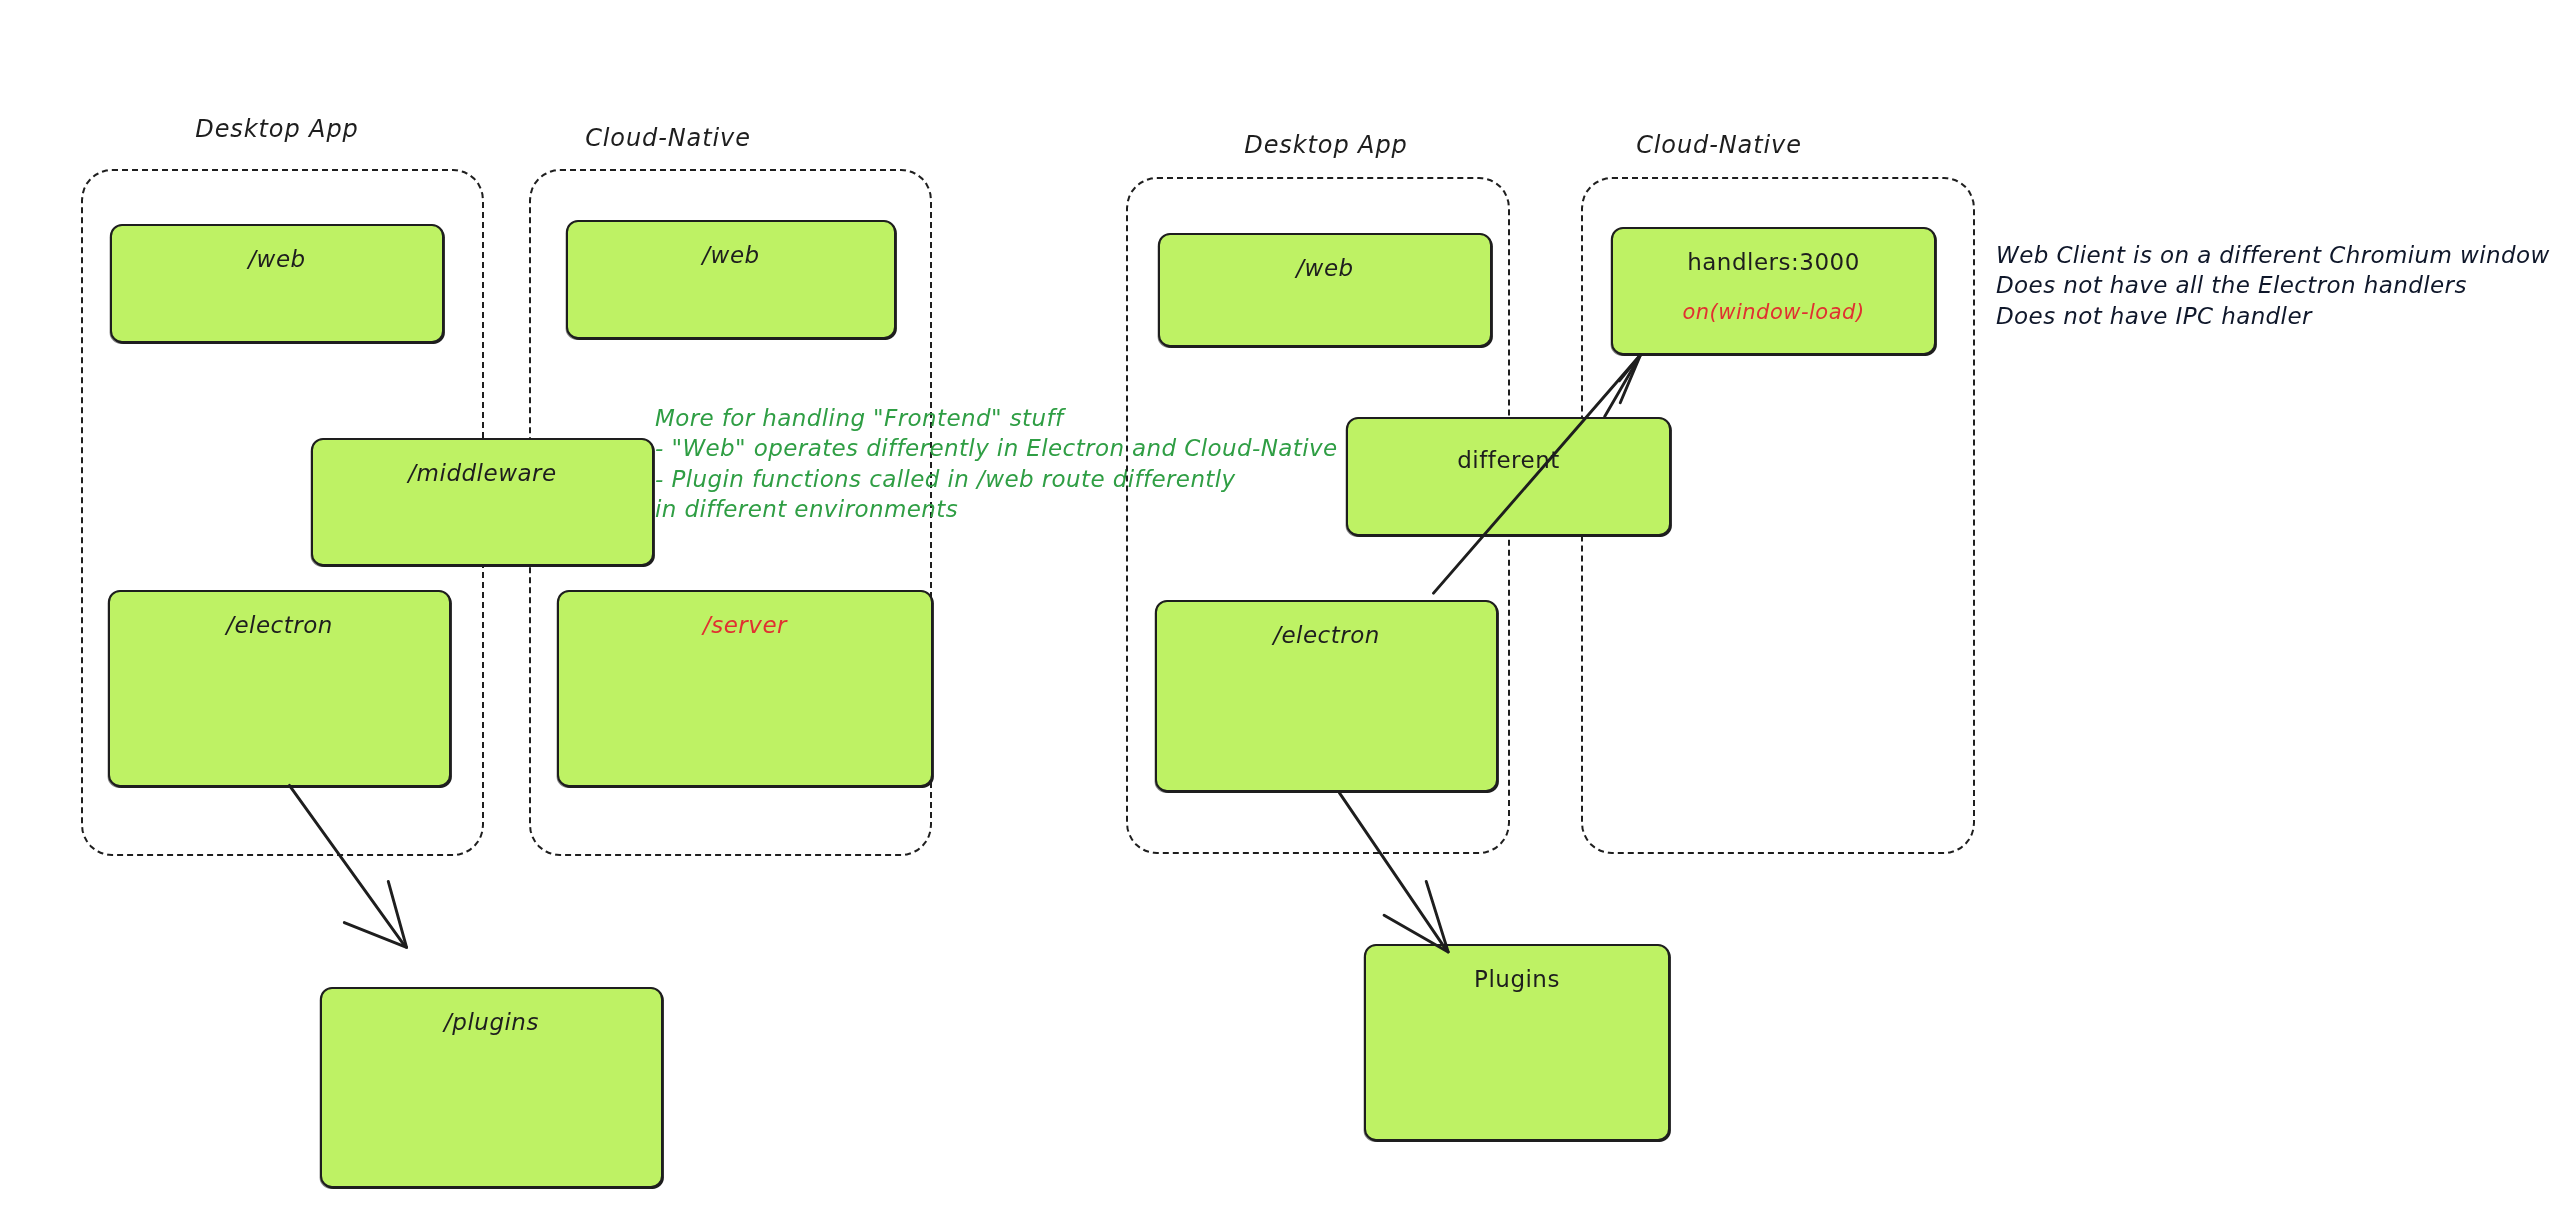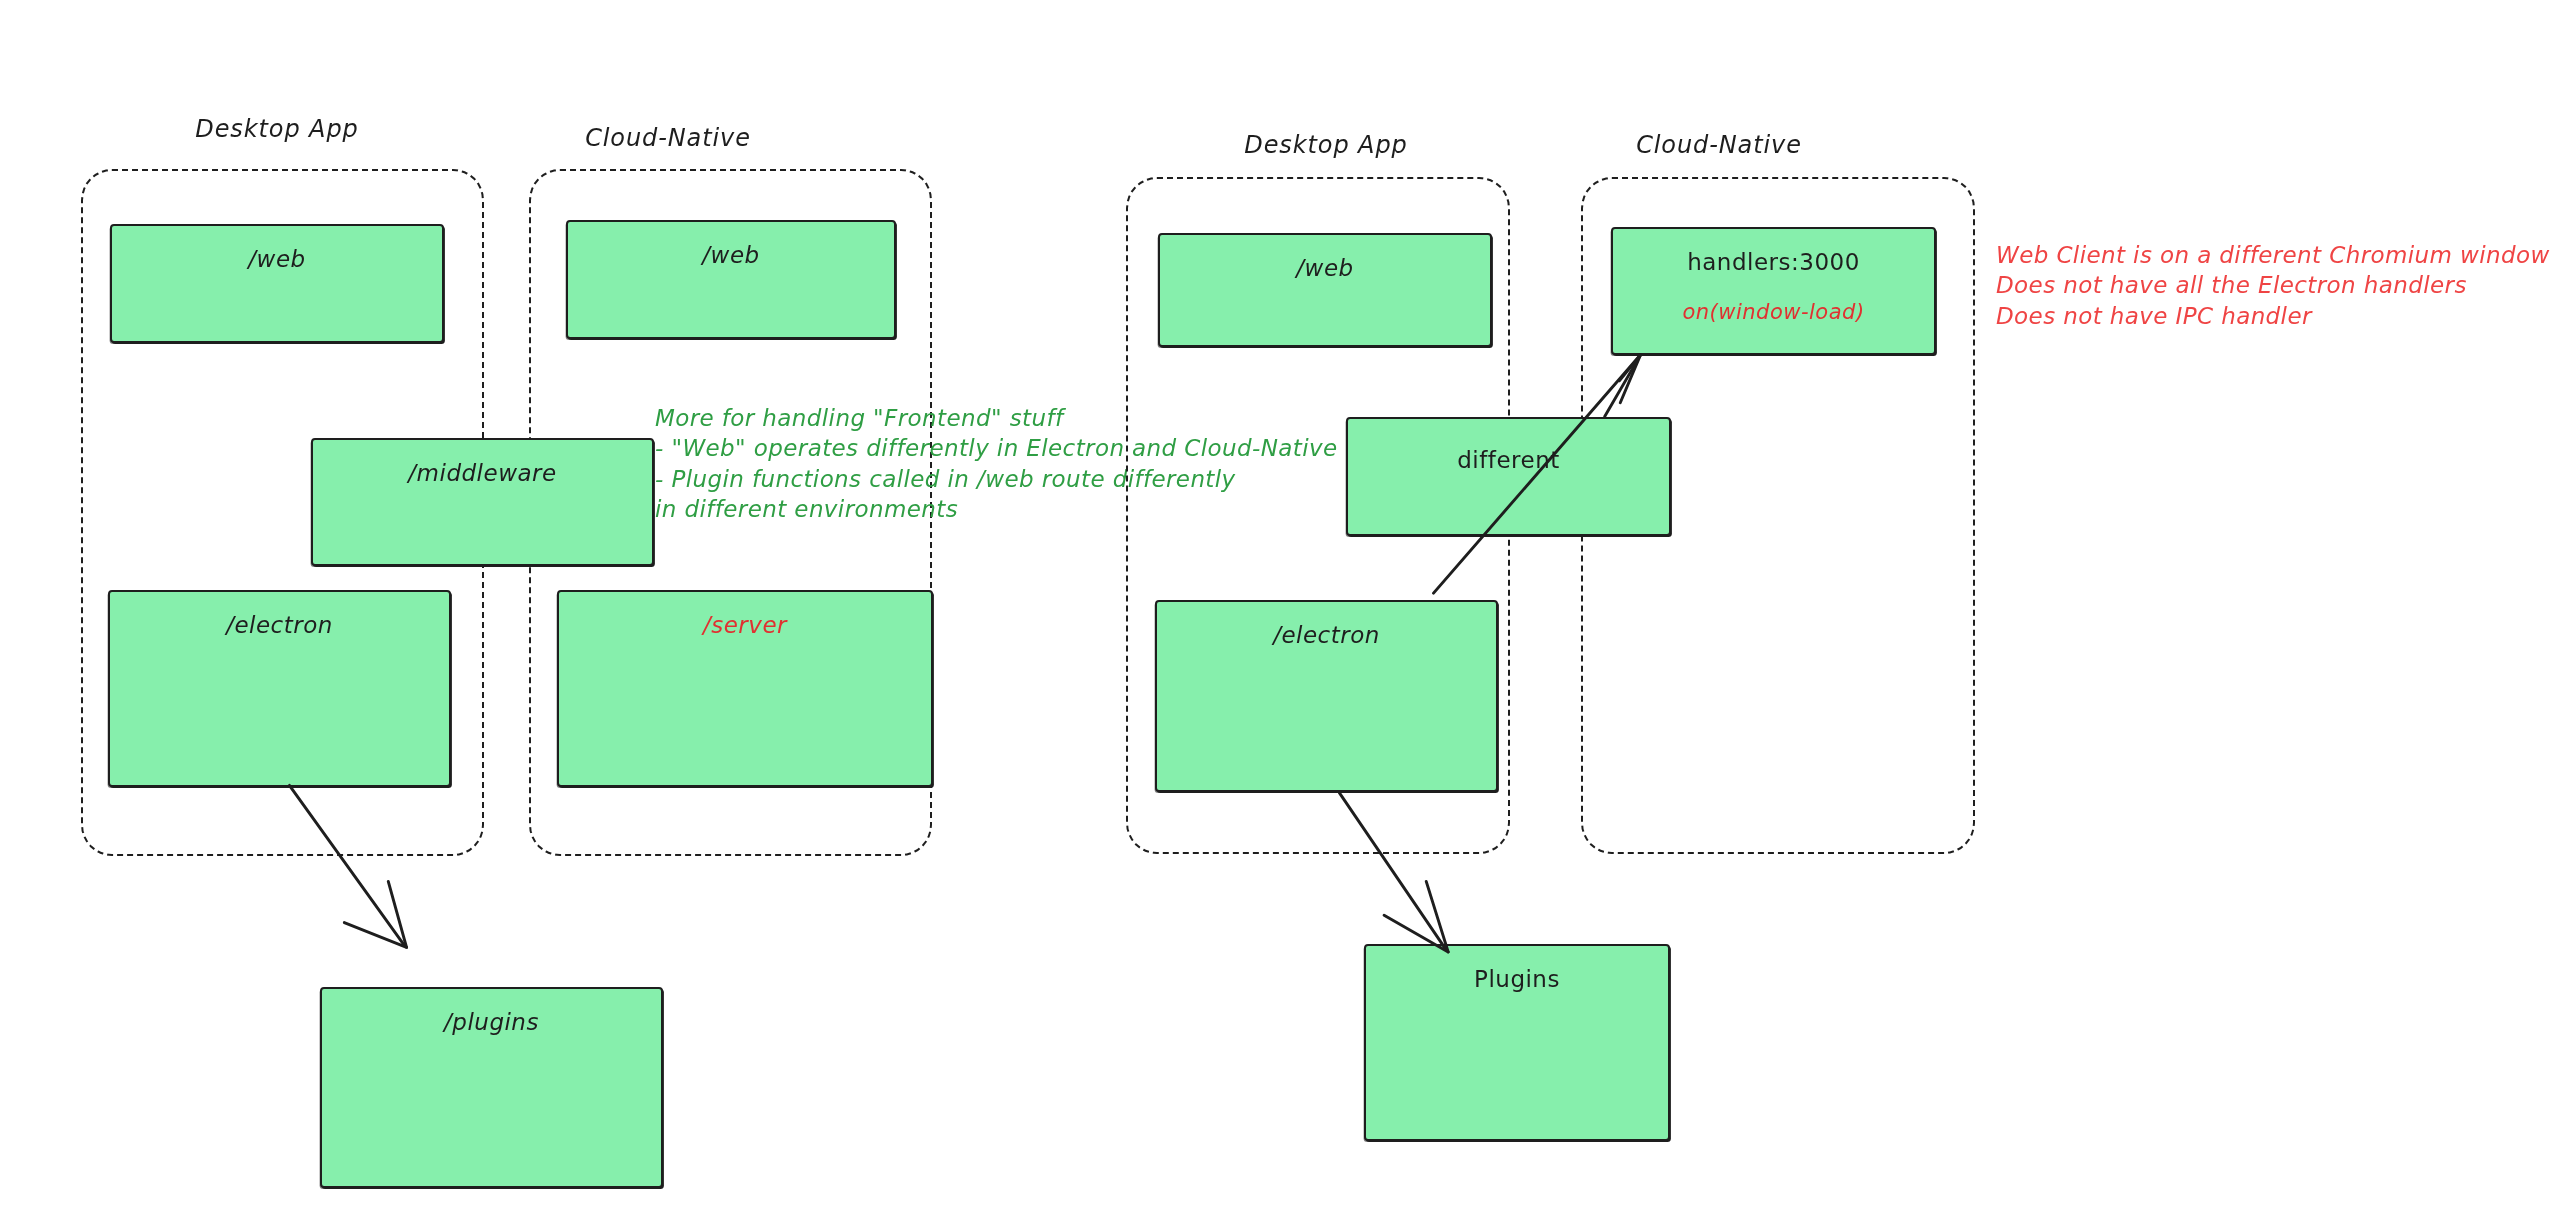--- a/index.html
+++ b/index.html
@@ -37,23 +37,23 @@
     font-size: 24px;
     color: #1e1e1e;
     white-space: nowrap;
     transform: translateX(-50%);
     font-style: italic;
     letter-spacing: 0.9px;
   }
   .node {
     position: absolute;
     box-sizing: border-box;
-    background: #86efac;
+    background: #bef264;
     border: 2.7px solid #1e1e1e;
-    border-radius: 4px;
+    border-radius: 12px;
     box-shadow: 1.4px 1.4px 0 -0.5px #1e1e1e, -0.9px 1.4px 0 -0.5px rgba(30,30,30,.55);
   }
   .node-label {
     position: absolute;
     left: 0;
     right: 0;
     text-align: center;
     font-size: 23px;
     color: #1e1e1e;
     font-style: italic;
@@ -69,21 +69,21 @@
   .node-label.red { color: #e03131; }
   .note {
     position: absolute;
     font-size: 23px;
     line-height: 1.32;
     font-style: italic;
     letter-spacing: 0.4px;
     white-space: pre;
   }
   .note.green { color: #2f9e44; }
-  .note.red { color: #ef4444; }
+  .note.red { color: #0f172a; }
   svg.overlay {
     position: absolute;
     left: 0;
     top: 0;
     width: 2576px;
     height: 1232px;
     pointer-events: none;
   }
 </style>
 </head>

